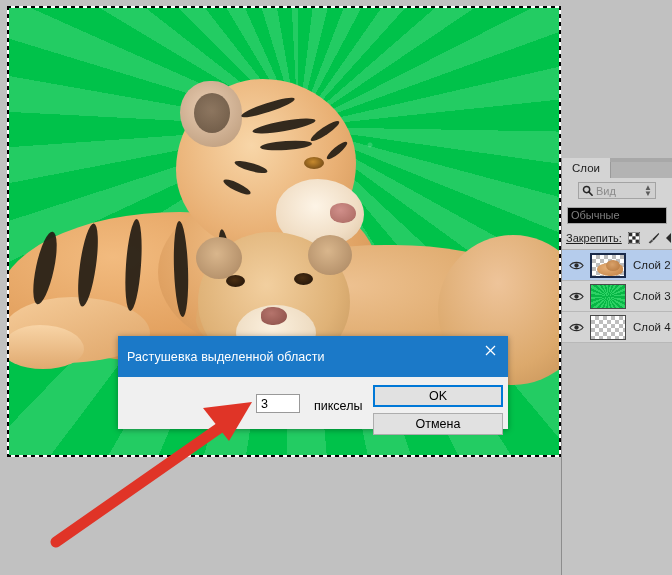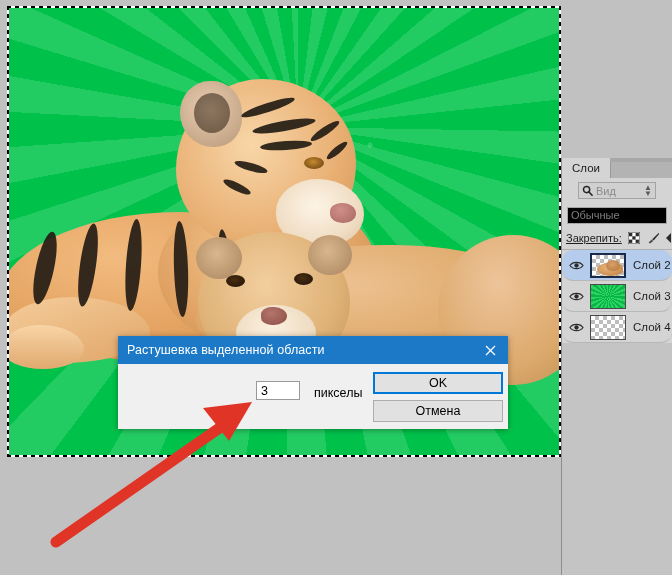--- a/index.html
+++ b/index.html
@@ -111,21 +111,21 @@
   .ants-edge{position:absolute;background-repeat:repeat;}
   .ants-h{height:2px;left:0;right:0;
     background-image:linear-gradient(90deg,#000 0 4px,#fff 4px 8px);background-size:8px 2px;}
   .ants-v{width:2px;top:0;bottom:0;
     background-image:linear-gradient(180deg,#000 0 4px,#fff 4px 8px);background-size:2px 8px;}
   .ants-top{top:0;} .ants-bottom{bottom:0;} .ants-left{left:0;} .ants-right{right:0;}
 
   
   #dialog{position:absolute;left:118px;top:336px;width:390px;height:93px;
     background:#f0f0f0;box-shadow:0 1px 6px rgba(0,0,0,.35);}
-  #dialog-titlebar{position:relative;height:28px;background:#1b79c8;display:flex;align-items:center;}
+  #dialog-titlebar{position:relative;height:41px;background:#1b79c8;display:flex;align-items:center;}
   #dialog-title{color:#fff;font-size:12.5px;padding-left:9px;letter-spacing:.1px;}
   #dialog-close{position:absolute;right:0;top:0;width:36px;height:28px;
     display:flex;align-items:center;justify-content:center;color:#fff;font-size:15px;line-height:1;}
   #dialog-body{position:relative;height:65px;}
   #radius-label{position:absolute;left:19px;top:22px;font-size:12.5px;color:#000;}
   #radius-label u{text-decoration:underline;}
   #radius-input{position:absolute;left:138px;top:17px;width:44px;height:19px;
     background:#fff;border:1px solid #999;font-size:12.5px;color:#000;
     padding:0 0 0 4px;line-height:19px;box-sizing:border-box;}
   #pixels-label{position:absolute;left:196px;top:22px;font-size:12.5px;color:#000;}
@@ -153,21 +153,21 @@
   #filter-stepper{margin-left:auto;font-size:8px;color:#5a5a5a;line-height:6px;text-align:center;}
   #panel-blend{height:24px;display:flex;align-items:center;padding:0 5px;}
   #blend-box{flex:1;height:17px;background:#000000;border:1px solid #a6a6a6;
     display:flex;align-items:center;padding:0 3px;box-sizing:border-box;
     font-size:11px;color:#7f7f7f;}
   #panel-lock{height:22px;display:flex;align-items:center;padding:0 4px;gap:6px;}
   #lock-label{font-size:11px;color:#1d1d1d;text-decoration:underline;}
   .lock-icon{display:flex;align-items:center;}
   #layer-list{border-top:1px solid #b0b0b0;}
   .layer-row{height:31px;display:flex;align-items:center;
-    border-bottom:1px solid #b8b8b8;background:#d4d4d4;box-sizing:border-box;border-radius:11px;}
+    border-bottom:1px solid #b8b8b8;background:#d4d4d4;box-sizing:border-box;}
   .layer-row.selected{background:#b5ccec;}
   .eye-cell{width:28px;display:flex;align-items:center;justify-content:center;}
   .thumb{width:36px;height:25px;border:1px solid #4a4a4a;box-sizing:border-box;
     background-image:
       linear-gradient(45deg,#bdbdbd 25%,transparent 25%,transparent 75%,#bdbdbd 75%),
       linear-gradient(45deg,#bdbdbd 25%,#fff 25%,#fff 75%,#bdbdbd 75%);
     background-size:8px 8px;background-position:0 0,4px 4px;position:relative;overflow:hidden;}
   .thumb.selected-thumb{border:2px solid #1a2a4a;}
   .thumb-green{background:radial-gradient(circle at 50% 50%,#2fd96a 0%,#0ac24c 60%,#07a842 100%);
     background-image:repeating-conic-gradient(from 0deg at 50% 50%,#07b645 0deg 9deg,#2ed265 9deg 18deg);}

